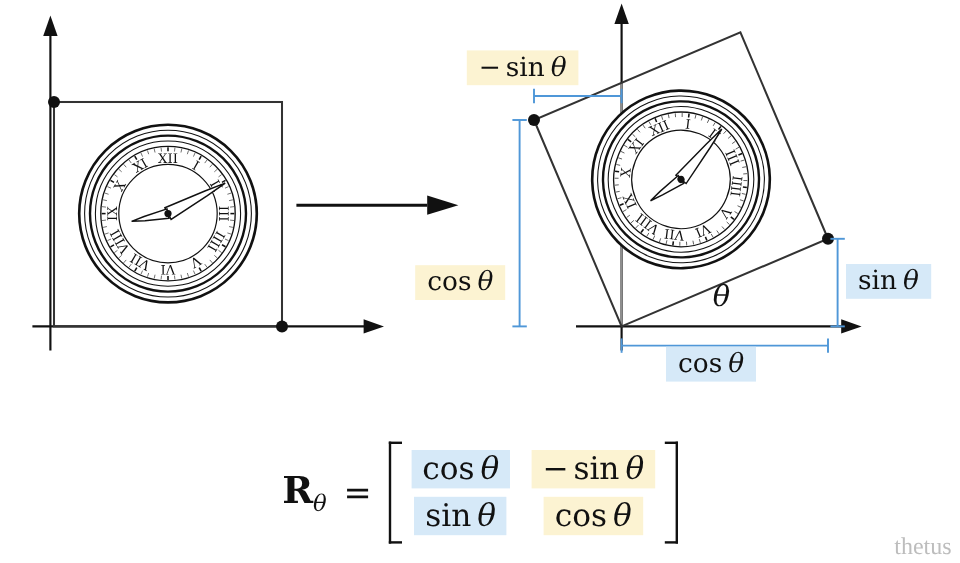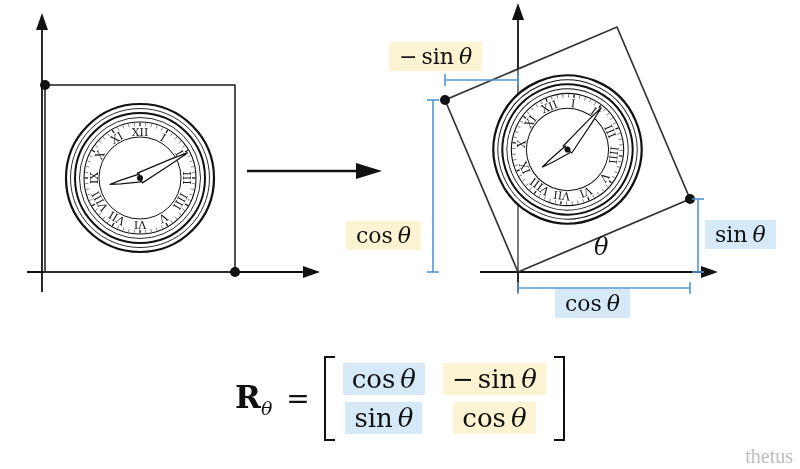--- a/index.html
+++ b/index.html
@@ -11,21 +11,21 @@
   .square{fill:none;stroke:#333;stroke-width:1.7;}
   .dot{fill:#111;}
   .measure{stroke:var(--measure-blue,#4f97d8);stroke-width:1.6;fill:none;}
   .hl-label{position:absolute;font-size:22px;padding:2px 10px;white-space:nowrap;z-index:6;}
   .yellow{background:var(--hl-yellow,#fcf3d2);}
   .blue{background:var(--hl-blue,#d6e9f8);}
   .fn{font-style:normal;}
   .sign{margin-right:4px;}
   .var{font-style:italic;margin-left:5px;}
   .theta-label{position:absolute;font-size:24px;font-style:italic;z-index:6;}
-  .formula{position:absolute;left:0;top:356px;width:100%;display:flex;justify-content:center;
+  .formula{position:absolute;left:0;top:368px;width:100%;display:flex;justify-content:center;
            align-items:center;font-size:28px;z-index:6;}
   .rname{font-weight:bold;font-size:31px;}
   .rsub{font-style:italic;font-size:19px;}
   .equals{margin:0 14px;}
   .matrix-wrap{display:inline-flex;align-items:stretch;}
   .bracket{width:9px;}
   .bracket.left{border-left:2.5px solid #111;border-top:2.5px solid #111;border-bottom:2.5px solid #111;}
   .bracket.right{border-right:2.5px solid #111;border-top:2.5px solid #111;border-bottom:2.5px solid #111;}
   .matrix-grid{display:grid;grid-template-columns:auto auto;column-gap:18px;row-gap:7px;
                padding:7px 8px;align-items:center;justify-items:center;font-size:26px;}

